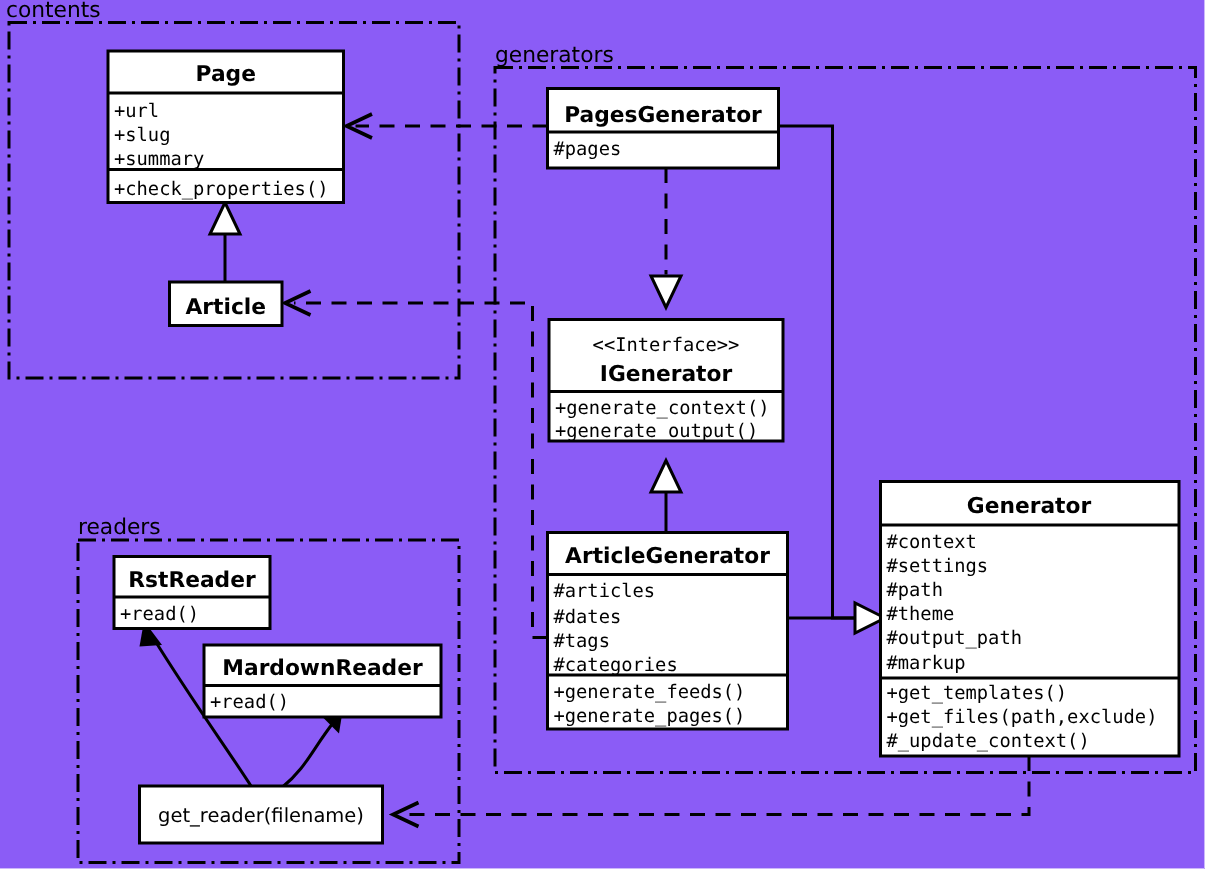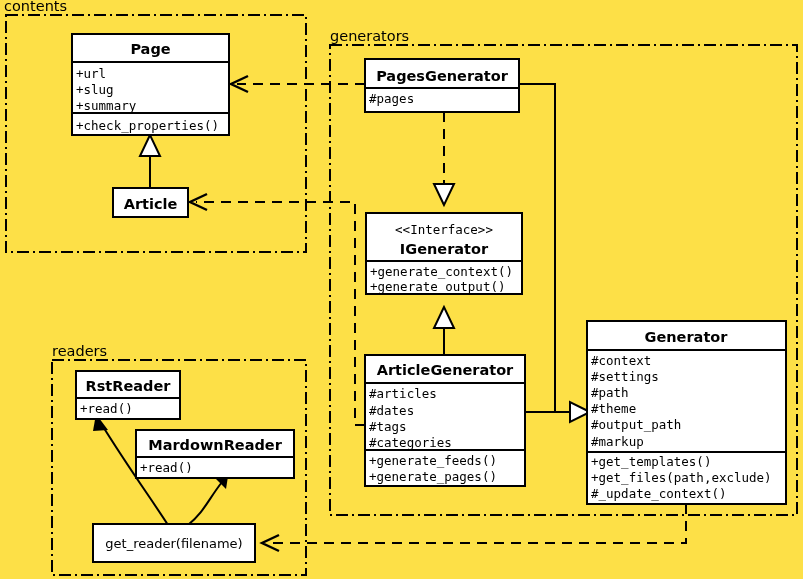--- a/index.html
+++ b/index.html
@@ -4,21 +4,21 @@
 <style>
   html, body {
     margin: 0;
     padding: 0;
     background: #ffffff;
   }
   #diagram-root {
     position: relative;
     width: 803px;
     height: 579px;
-    background: #fde047;
+    background: #8b5cf6;
     font-family: "DejaVu Sans", sans-serif;
     overflow: hidden;
   }
   #uml-svg {
     position: absolute;
     left: 0;
     top: 0;
     width: 803px;
     height: 579px;
   }

